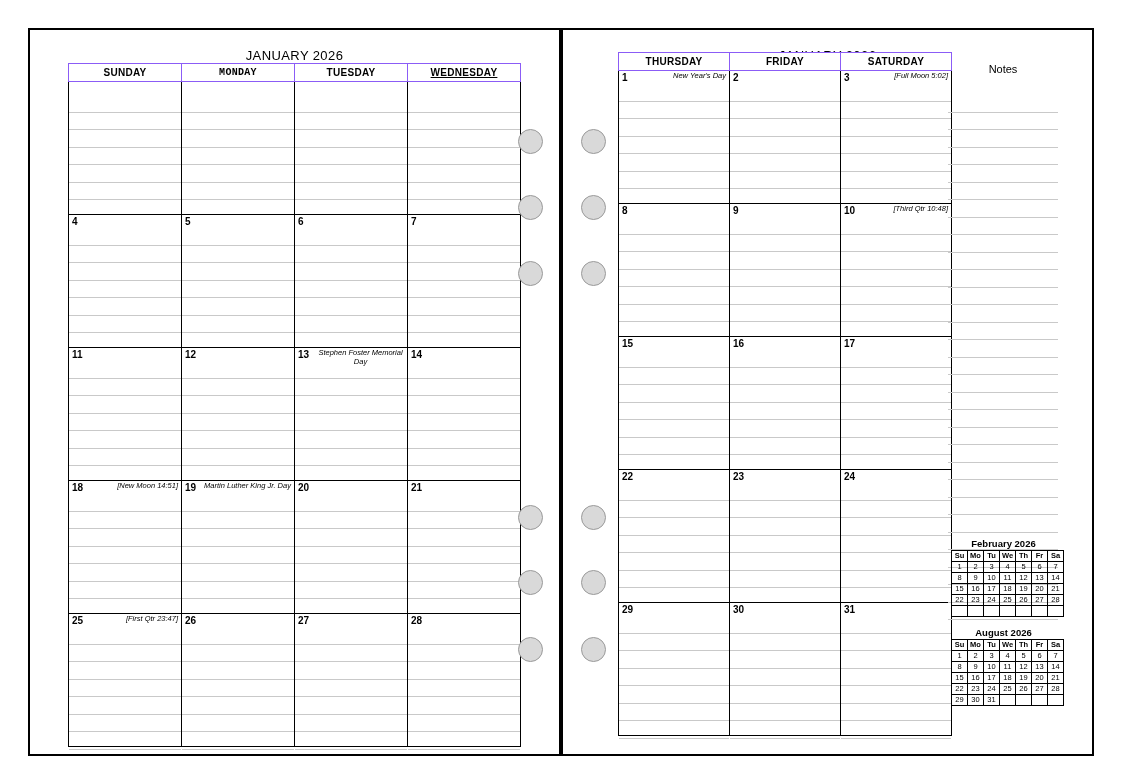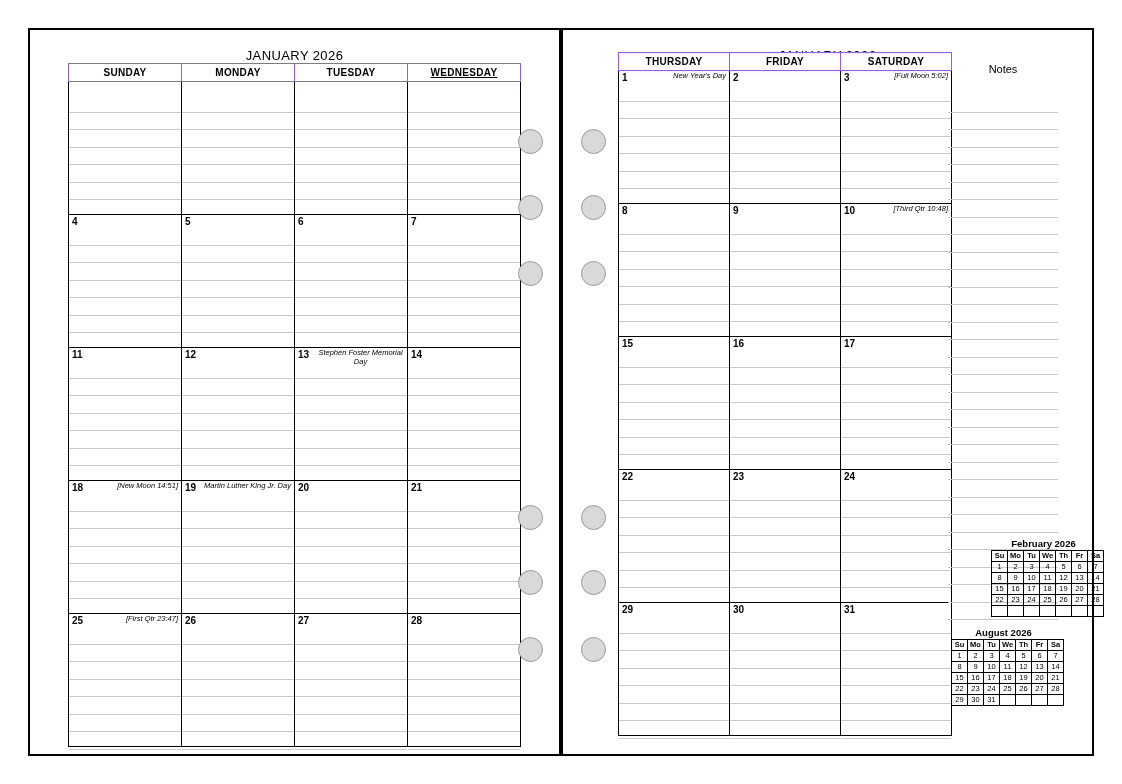--- a/index.html
+++ b/index.html
@@ -160,21 +160,21 @@
 
 <div id="page">
 
   <div class="sheet sheet-left">
     <div class="month-title" style="top:18px;left:0;">JANUARY 2026</div>
     <div id="left-grid-mount">
         <table class="cal" style="left: 38px; top: 33px; width: 440px;">
           <thead>
             <tr>
               <th style="width: 110px;">SUNDAY</th>
-              <th style="width: 110px;">MONDAY</th>
+              <th style="width: 110px; font-family: Liberation Mono, monospace;">MONDAY</th>
               <th style="width: 110px;">TUESDAY</th>
               <th style="width: 110px; text-decoration: underline;">WEDNESDAY</th>
             </tr>
           </thead>
           <tbody>
             <tr>
               <td class="daycell">
                 <span class="daynum"></span>
                 <div class="rules">
                   <i></i>
@@ -671,21 +671,21 @@
             <i></i>
             <i></i>
             <i></i>
             <i></i>
             <i></i>
             <i></i>
           </div>
         </div>
       </div>
     <div id="mini-mount">
-        <div class="mini" style="left: 388px; top: 508px; padding-left: 40px;">
+        <div class="mini" style="left: 388px; top: 508px;">
           <div class="mini-title">February 2026</div>
           <table class="minitbl">
             <thead>
               <tr>
                 <th>Su</th>
                 <th>Mo</th>
                 <th>Tu</th>
                 <th>We</th>
                 <th>Th</th>
                 <th>Fr</th>

